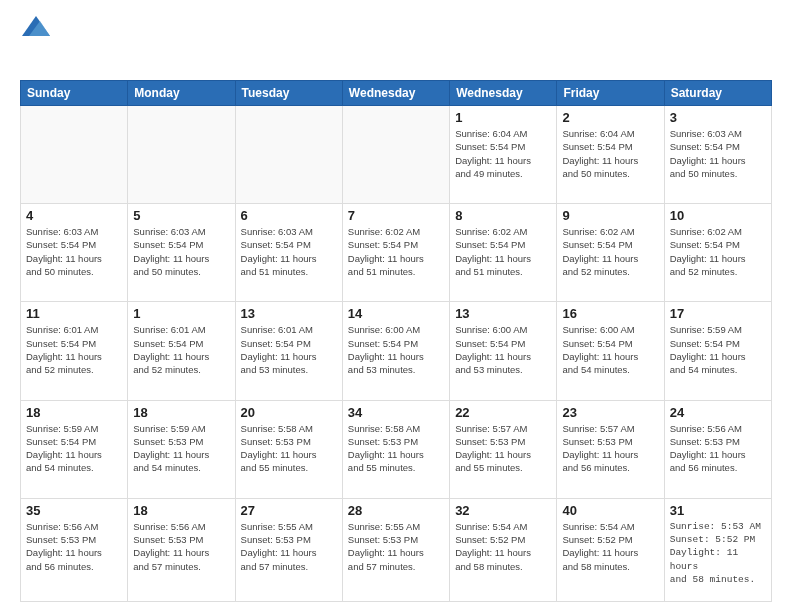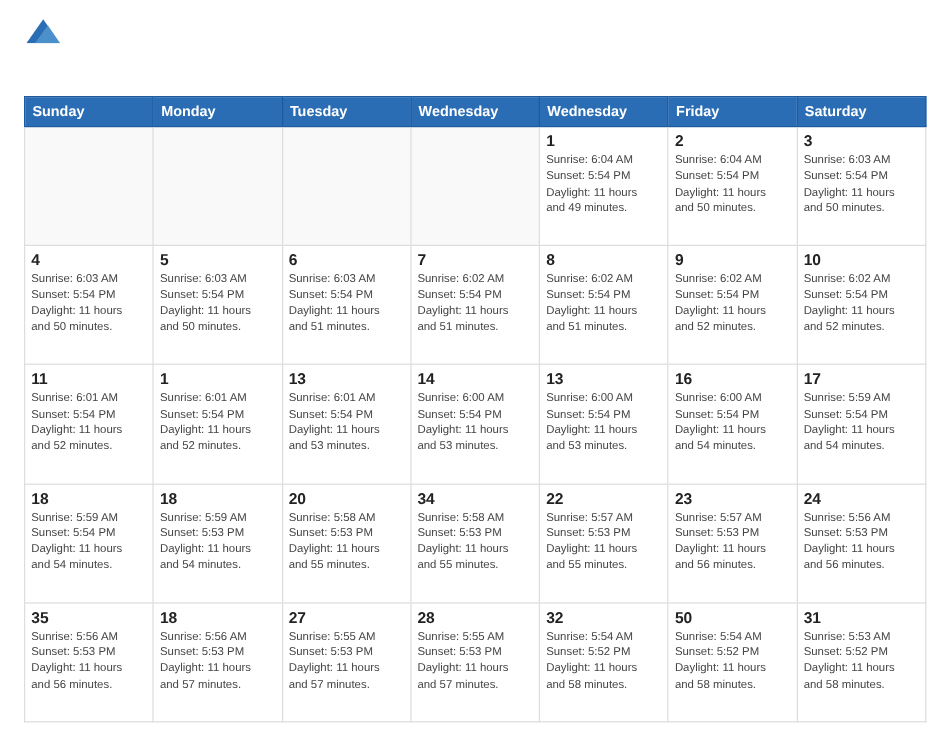--- a/index.html
+++ b/index.html
@@ -349,29 +349,29 @@
 and 57 minutes.</div>
           </td>
           <td>
             <div class="day-num">32</div>
             <div class="day-info" style="white-space: pre-line;">Sunrise: 5:54 AM
 Sunset: 5:52 PM
 Daylight: 11 hours
 and 58 minutes.</div>
           </td>
           <td>
-            <div class="day-num">50</div>
+            <div class="day-num">40</div>
             <div class="day-info" style="white-space: pre-line;">Sunrise: 5:54 AM
 Sunset: 5:52 PM
 Daylight: 11 hours
 and 58 minutes.</div>
           </td>
           <td>
             <div class="day-num">31</div>
-            <div class="day-info" style="white-space: pre-line;">Sunrise: 5:53 AM
+            <div class="day-info" style="white-space: pre-line; font-family: Liberation Mono, monospace;">Sunrise: 5:53 AM
 Sunset: 5:52 PM
 Daylight: 11 hours
 and 58 minutes.</div>
           </td>
         </tr>
       </tbody>
   </table>
 </div>
 
 </body></html>

